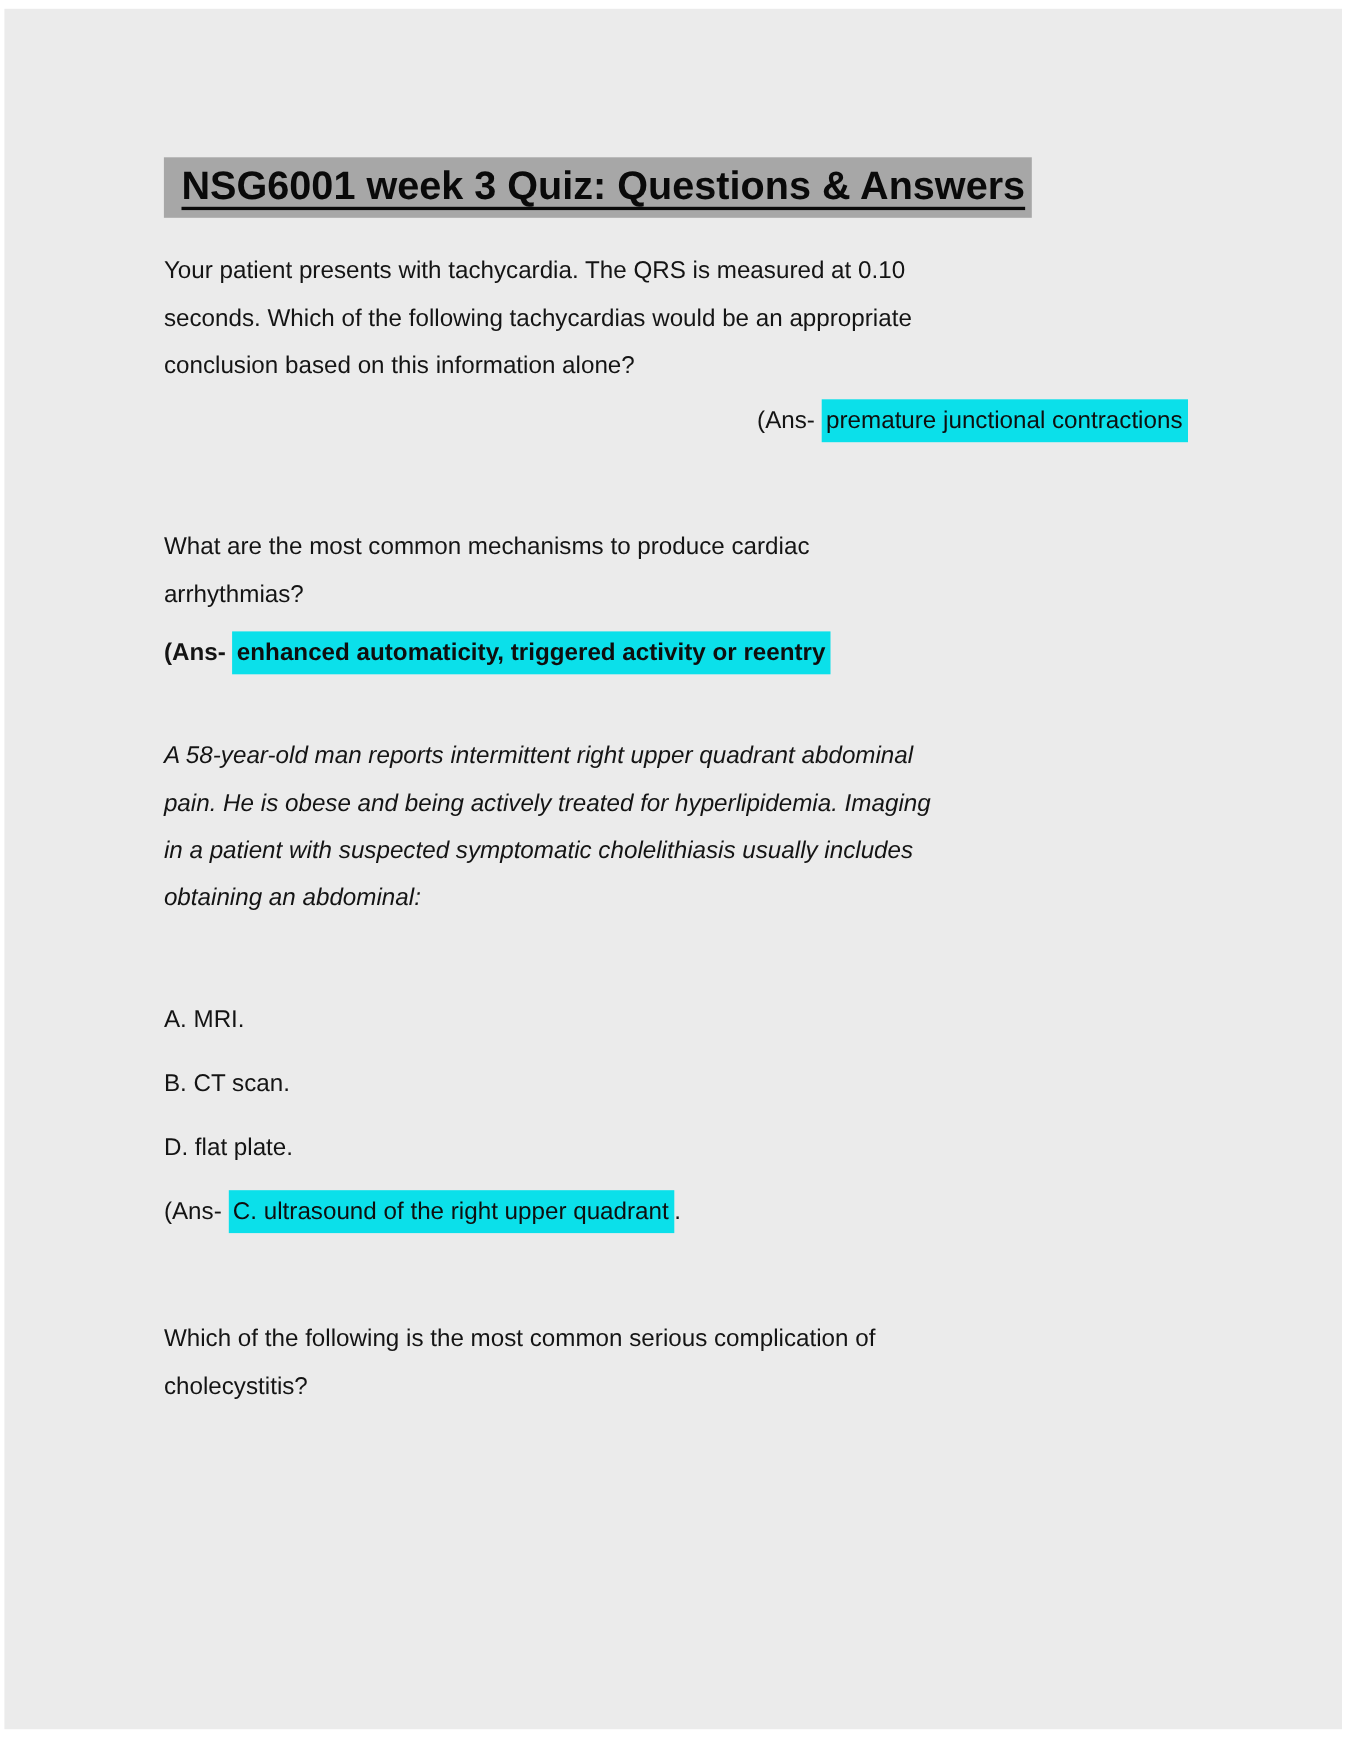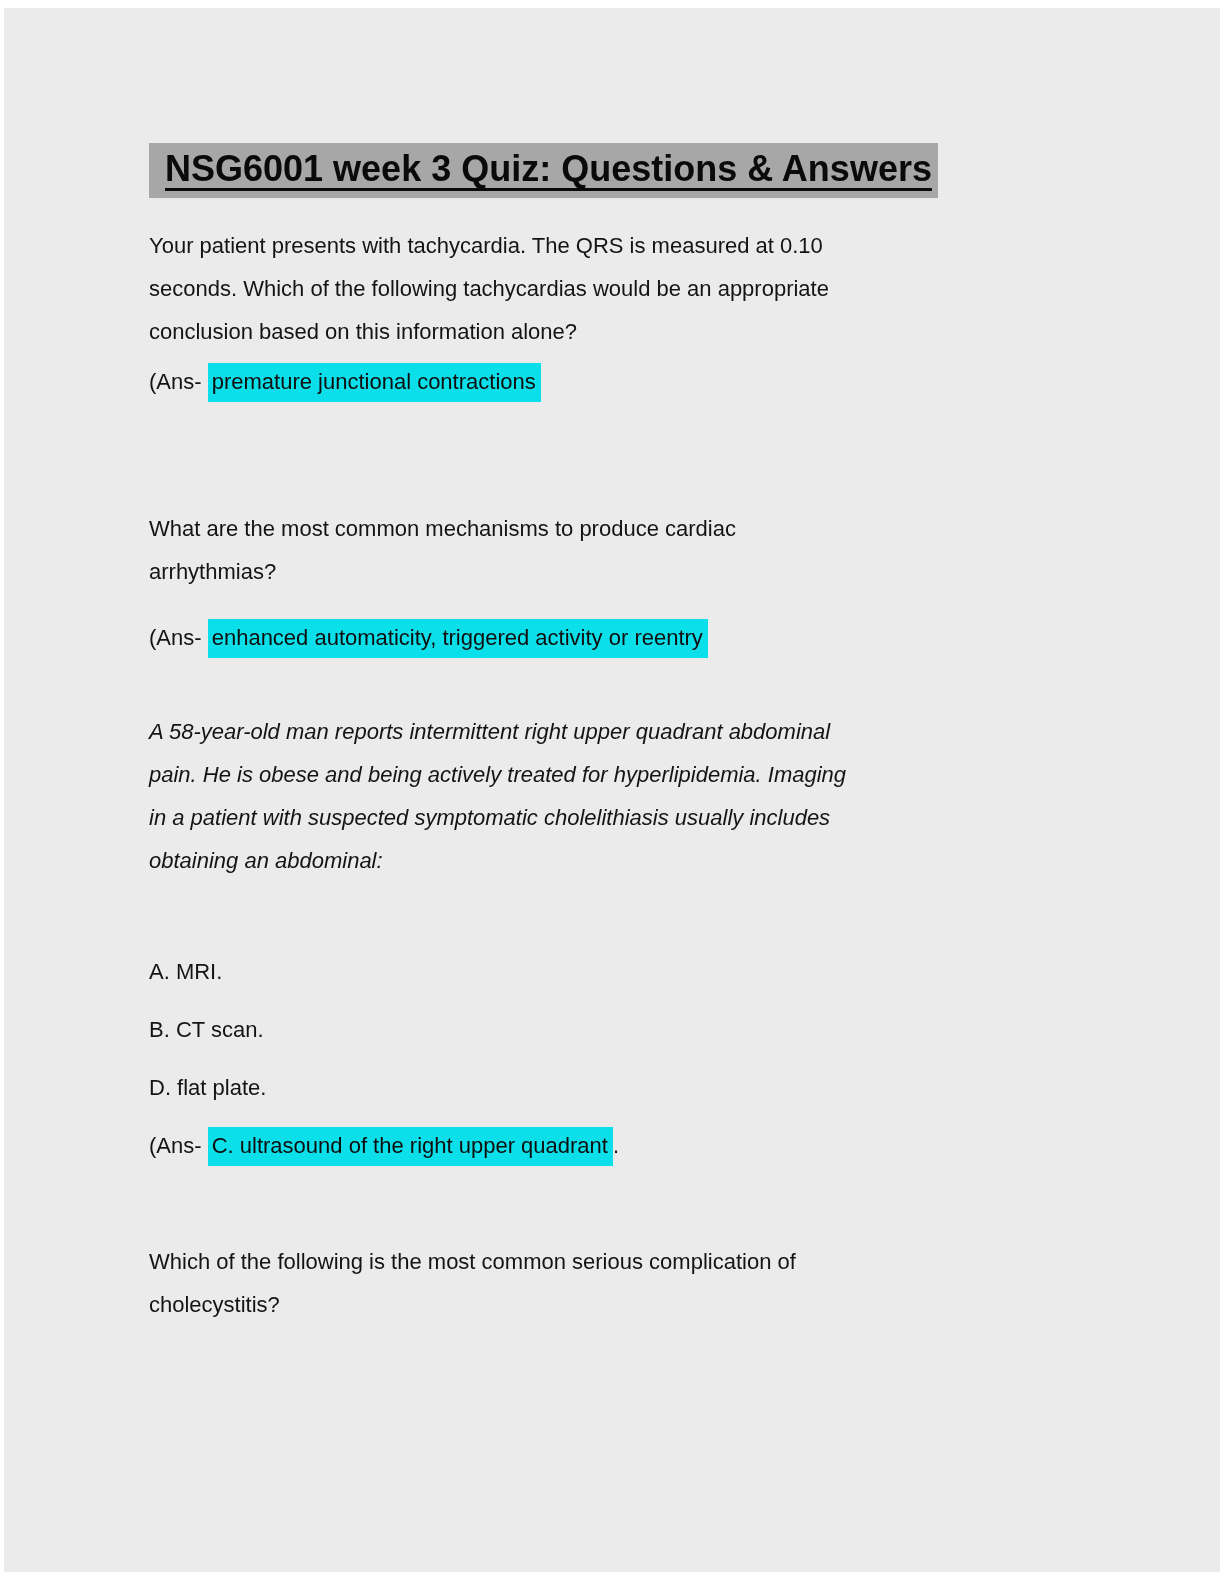--- a/index.html
+++ b/index.html
@@ -43,23 +43,23 @@
     text-underline-offset: 7px;
     color: #0a0a0a;
   }
   p {
     margin: 0;
     font-size: 22px;
     line-height: 43px;
     white-space: pre-line;
   }
   .q1 { margin-top: 26px; }
-  .ans1 { margin-top: 7px; }
-  .q2 { margin-top: 104px; }
-  .ans2 { margin-top: 23px; }
+  .ans1 { margin-top: 7px; text-align: right; }
+  .q2 { margin-top: 72px; }
+  .ans2 { margin-top: 10px; font-weight: bold; }
   .q3 { margin-top: 51px; font-style: italic; }
   .opt-first { margin-top: 68px; }
   .opt { margin-bottom: 15px; }
   .ans3 { margin-top: 0; }
   .q4 { margin-top: 73px; }
   mark.hl {
     background: #0be0ea;
     color: #0e0e0e;
     padding: 6px 5px 8px 4px;
   }

